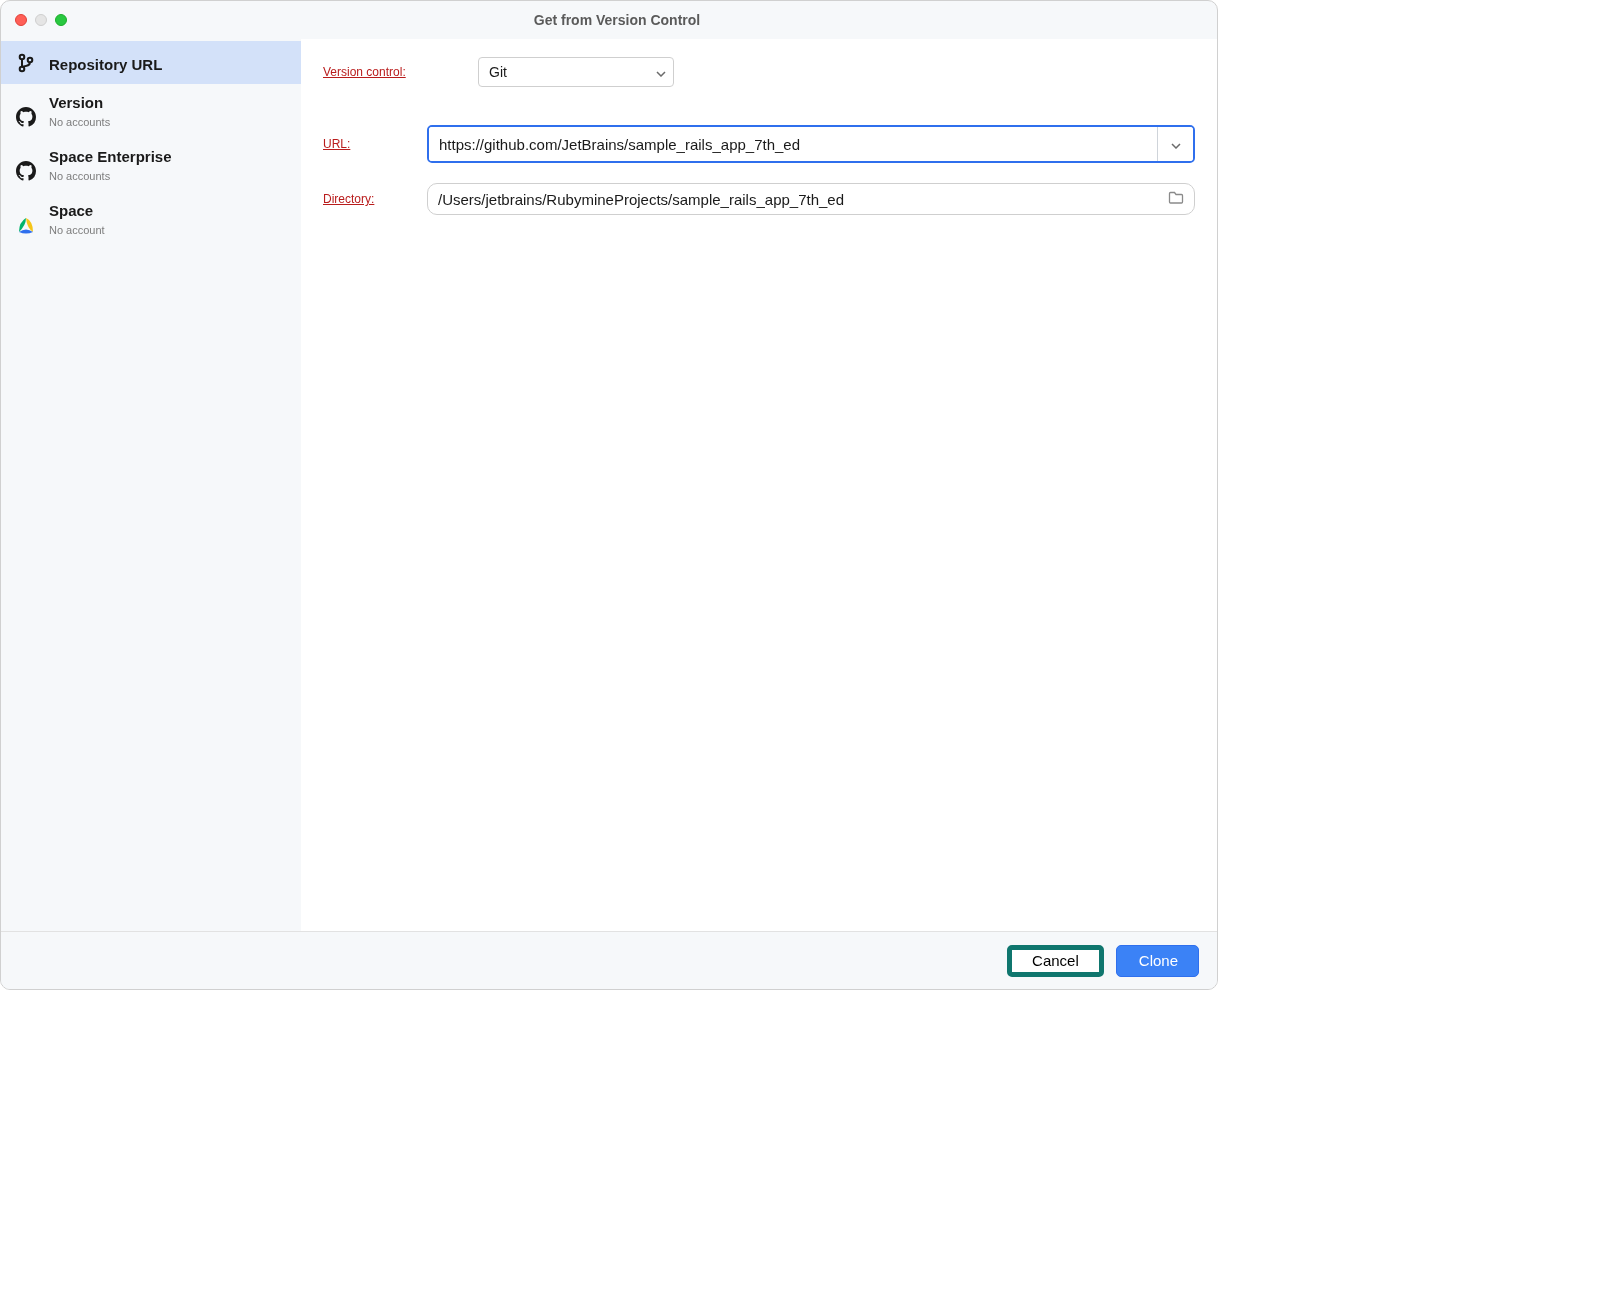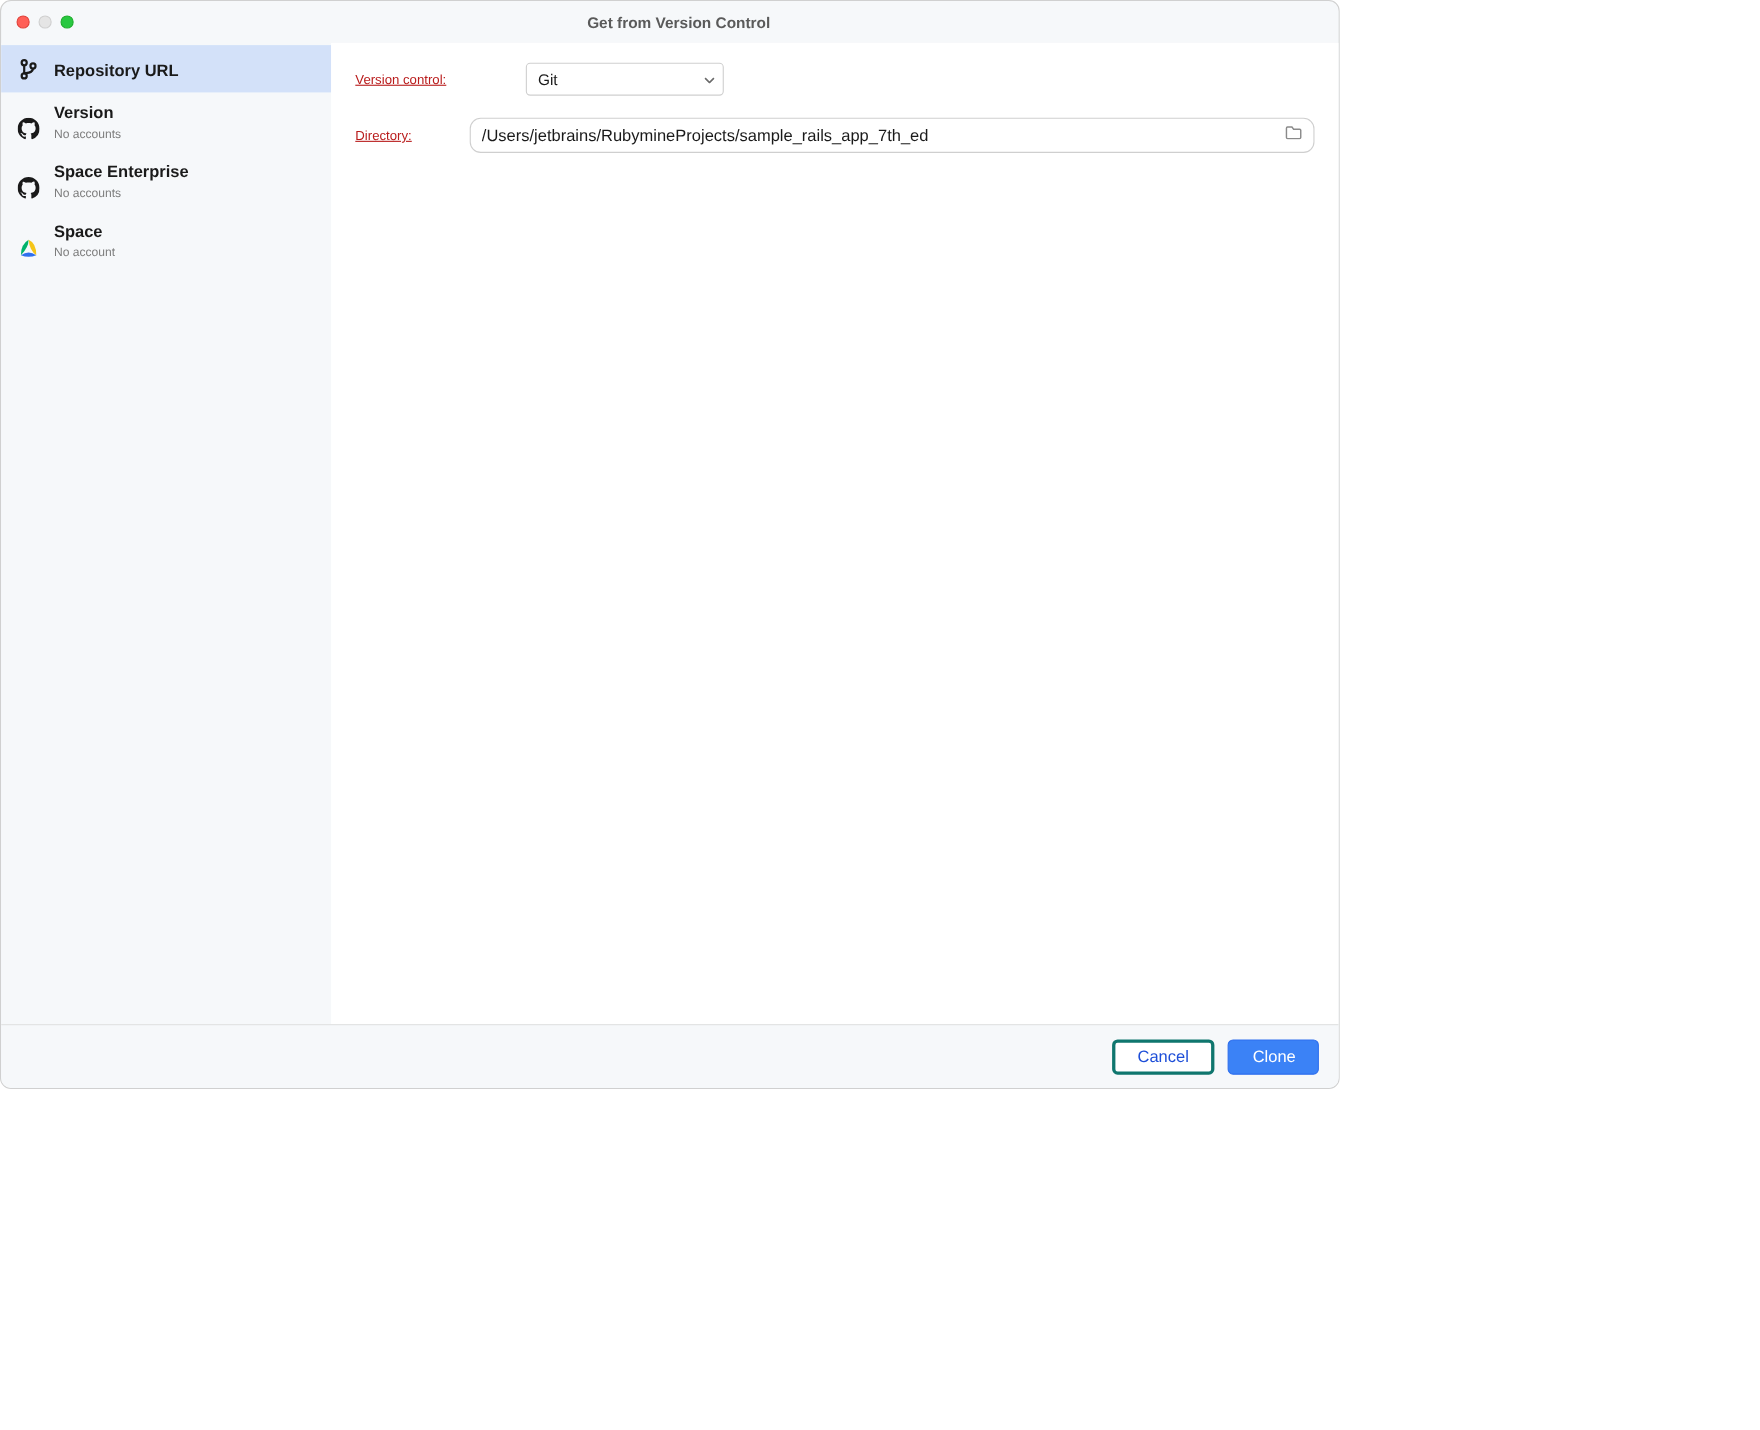--- a/index.html
+++ b/index.html
@@ -109,21 +109,21 @@
       color: #b91c1c;
       flex-shrink: 0;
       text-decoration: underline;
     }
     .select-wrap {
       position: relative;
       display: inline-block;
     }
     .select {
       height: 30px;
-      width: 180px;
+      width: 196px;
       border: 1px solid #cfcfcf;
       border-radius: 4px;
       background: #fff;
       padding: 0 30px 0 10px;
       font-size: 14px;
       color: #1a1a1a;
       display: flex;
       align-items: center;
       cursor: pointer;
     }
@@ -196,23 +196,23 @@
       padding: 0 18px;
       gap: 12px;
       flex-shrink: 0;
     }
     .btn {
       height: 32px;
       padding: 0 20px;
       border-radius: 5px;
       font-size: 15px;
       cursor: pointer;
-      border: 3px solid #0f766e;
-      background: #fff;
-      color: #1d4ed8;
+      border: 5px solid #0f766e;
+      background: #fff;
+      color: #000000;
     }
     .btn-primary {
       background: #3b82f6;
       border: 1px solid #2f6fed;
       color: #fff;
       font-weight: 500;
       padding-left: 22px;
     }
   </style>
 </head>
@@ -297,20 +297,33 @@
             <span>Git</span>
           </div>
           <span class="select-chevron">
             <svg width="10" height="6" viewBox="0 0 10 6" fill="none" stroke="#6b6b6b" stroke-width="1.5">
               <path d="M1 1 L5 5 L9 1"></path>
             </svg>
           </span>
         </div>
       </div>
 
+      <div class="form-row" style="margin-top:18px">
+        <span class="form-label">URL:</span>
+        <div class="url-wrap">
+          <input class="url-input" type="text" value="https://github.com/JetBrains/sample_rails_app_7th_ed" style="">
+          <div class="url-dropdown-btn">
+            <span>
+              <svg width="10" height="6" viewBox="0 0 10 6" fill="none" stroke="#6b6b6b" stroke-width="1.5">
+                <path d="M1 1 L5 5 L9 1"></path>
+              </svg>
+            </span>
+          </div>
+        </div>
+      </div>
 
       <div class="form-row">
         <span class="form-label">Directory:</span>
         <div class="dir-wrap">
           <input class="dir-input" type="text" value="/Users/jetbrains/RubymineProjects/sample_rails_app_7th_ed" style="">
           <div class="dir-browse">
             <span>
               <svg width="16" height="13" viewBox="0 0 16 13" fill="none" stroke="#8a8a8a" stroke-width="1.3">
                 <path d="M1.5 2.5 L1.5 11 Q1.5 12 2.5 12 L13.5 12 Q14.5 12 14.5 11 L14.5 4.5 Q14.5 3.5 13.5 3.5 L8 3.5 L6.5 1.5 L2.5 1.5 Q1.5 1.5 1.5 2.5 Z"></path>
               </svg>

